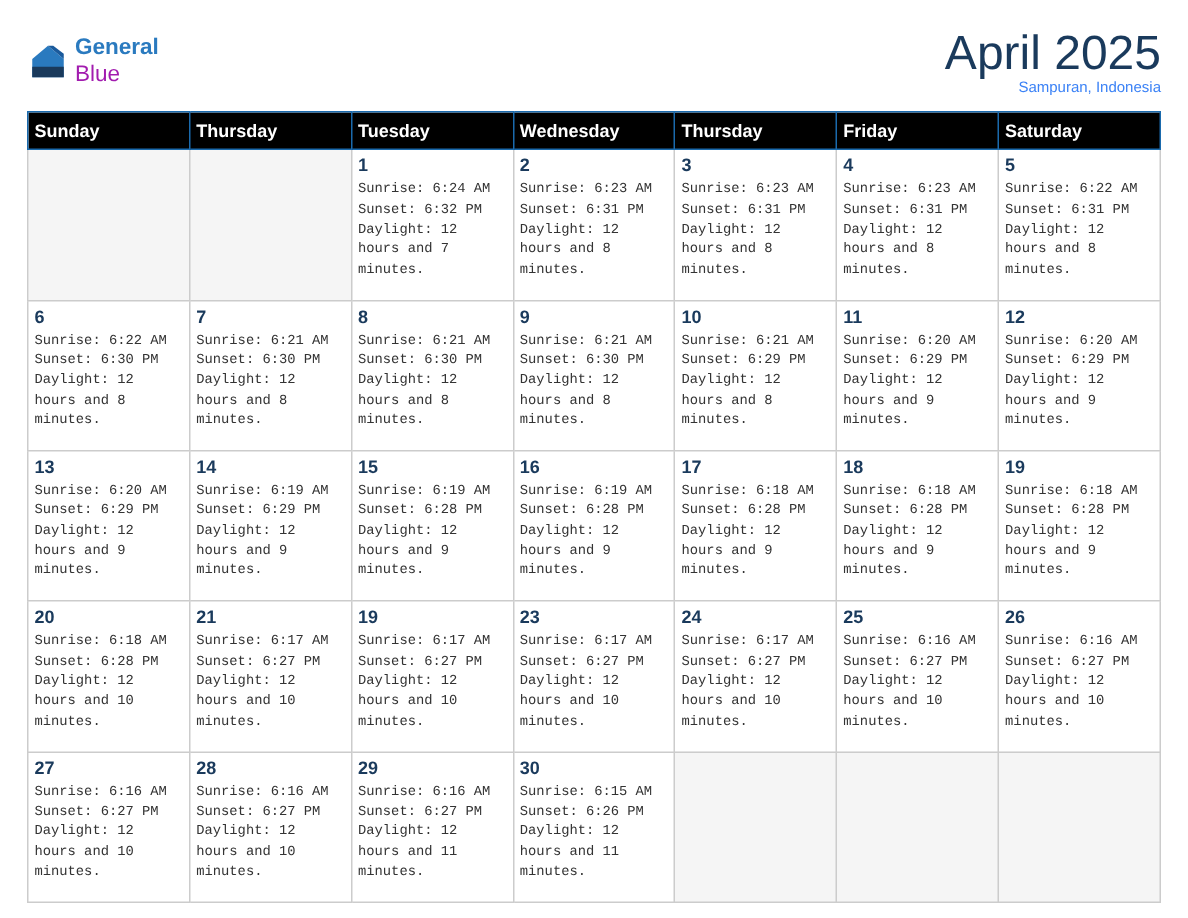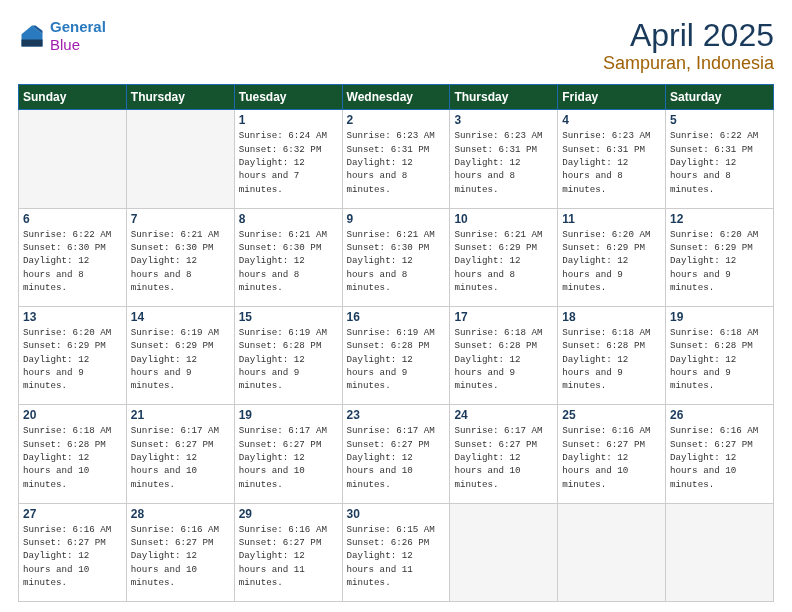--- a/index.html
+++ b/index.html
@@ -13,21 +13,21 @@
     .page {
       width: 792px;
       height: 612px;
       padding: 18px 18px 10px 18px;
       display: flex;
       flex-direction: column;
     }
     .header {
       display: flex;
       justify-content: space-between;
-      align-items: flex-start;
+      align-items: center;
       margin-bottom: 10px;
       gap: 19px;
     }
     .logo {
       display: flex;
       align-items: center;
       gap: 4px;
     }
     .logo-text {
       font-size: 15px;
@@ -45,31 +45,31 @@
     .title-block {
       text-align: right;
     }
     .month-year {
       font-size: 32px;
       font-weight: normal;
       color: #1a3a5c;
       line-height: 1.1;
     }
     .location {
-      font-size: 18px;
-      color: #a16207;
+      font-size: 10px;
+      color: #3b82f6;
     }
     .calendar {
       flex: 1;
       border-collapse: collapse;
       width: 100%;
       table-layout: fixed;
     }
     .calendar th {
-      background: #14532d;
+      background: #000000;
       color: #fff;
       font-size: 12px;
       font-weight: bold;
       padding: 5px 4px;
       text-align: left;
       border: 1px solid #1a6aad;
     }
     .calendar td {
       border: 1px solid #ccc;
       vertical-align: top;

